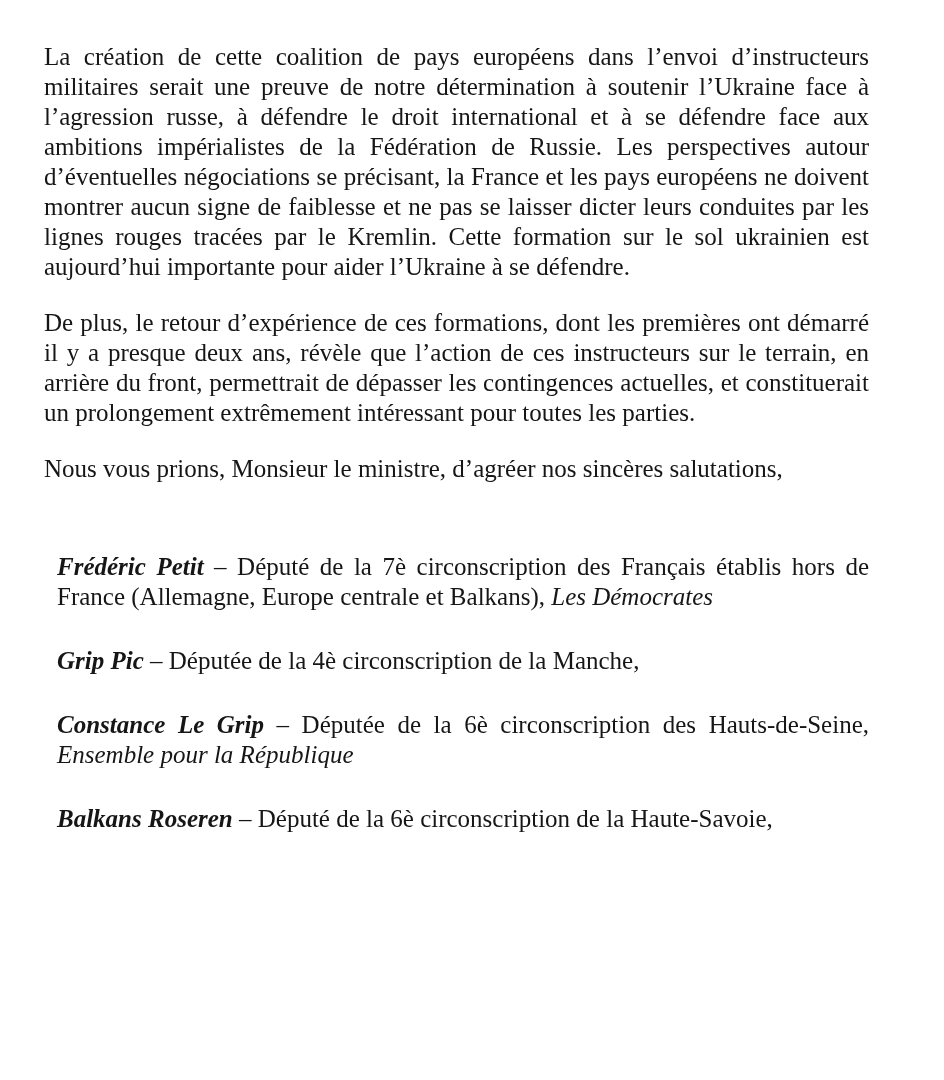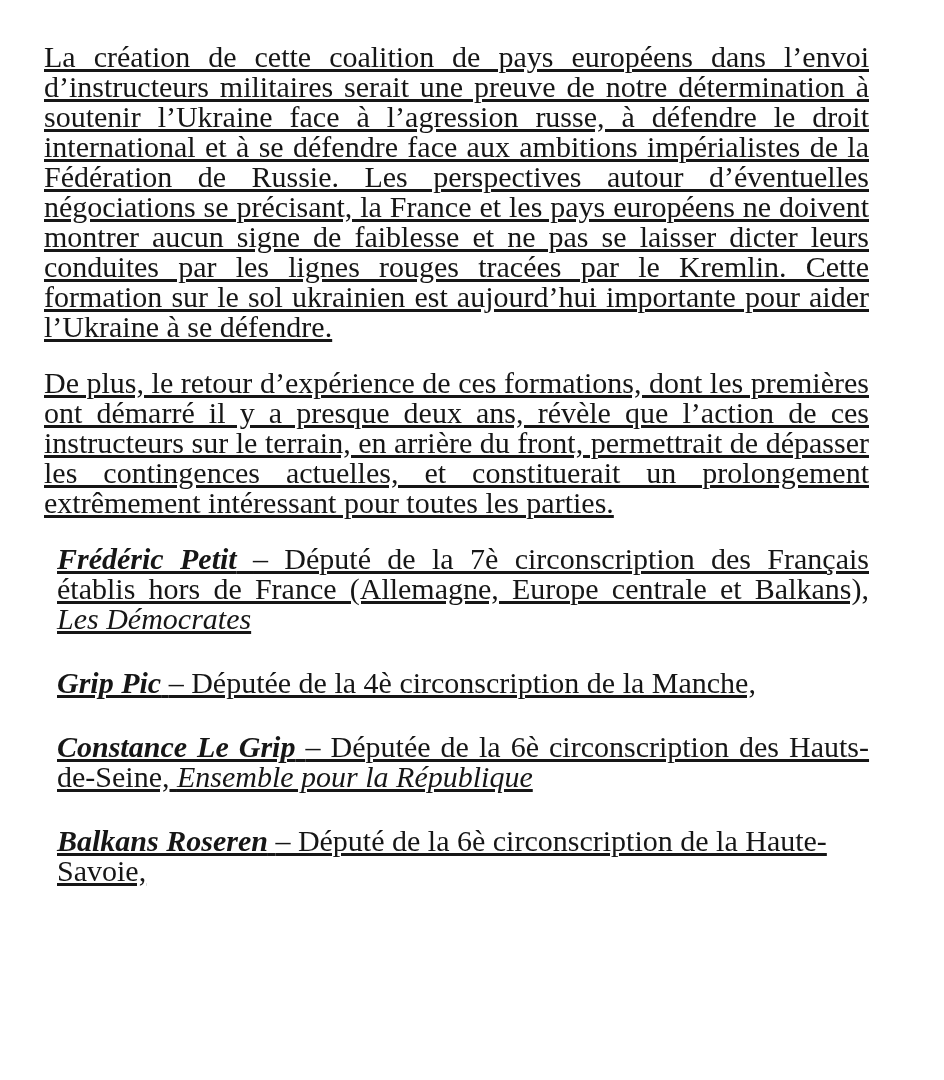--- a/index.html
+++ b/index.html
@@ -8,25 +8,24 @@
     background: #ffffff;
   }
   .page {
     position: relative;
     width: 944px;
     height: 1080px;
     background: #ffffff;
     box-sizing: border-box;
     padding: 42px 75px 0 44px;
     font-family: "Liberation Serif", "DejaVu Serif", serif;
-    font-size: 30px;
+    font-size: 25px;
     line-height: 30px;
     color: #161616;
     overflow: hidden;
-    text-decoration: underline;
   }
   .para {
     margin: 0 0 26px 0;
   }
   .justify {
     text-align: justify;
   }
   .closing {
     margin: 0 0 68px 0;
     text-align: left;
@@ -51,20 +50,21 @@
 </style>
 </head>
 <body>
 
 <div class="page">
 
   <p class="para justify">La création de cette coalition de pays européens dans l’envoi d’instructeurs militaires serait une preuve de notre détermination à soutenir l’Ukraine face à l’agression russe, à défendre le droit international et à se défendre face aux ambitions impérialistes de la Fédération de Russie. Les perspectives autour d’éventuelles négociations se précisant, la France et les pays européens ne doivent montrer aucun signe de faiblesse et ne pas se laisser dicter leurs conduites par les lignes rouges tracées par le Kremlin. Cette formation sur le sol ukrainien est aujourd’hui importante pour aider l’Ukraine à se défendre.</p>
 
   <p class="para justify">De plus, le retour d’expérience de ces formations, dont les premières ont démarré il y a presque deux ans, révèle que l’action de ces instructeurs sur le terrain, en arrière du front, permettrait de dépasser les contingences actuelles, et constituerait un prolongement extrêmement intéressant pour toutes les parties.</p>
 
+  <p class="closing">Nous vous prions, Monsieur le ministre, d’agréer nos sincères salutations,</p>
 
   <div>
 
     <p class="sig justify">
       <span class="name">Frédéric Petit</span>
       <span>– Député de la 7è circonscription des Français établis hors de France (Allemagne, Europe centrale et Balkans),</span>
       <span class="party">Les Démocrates</span>
     </p>
 
 

